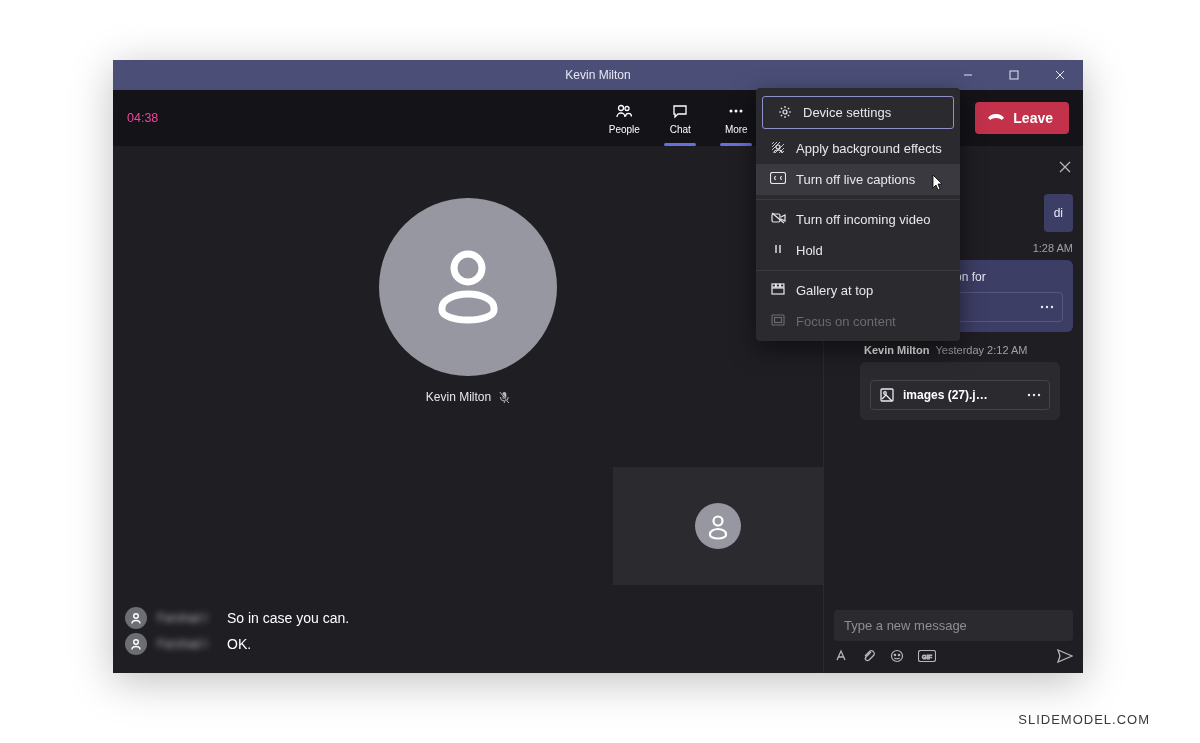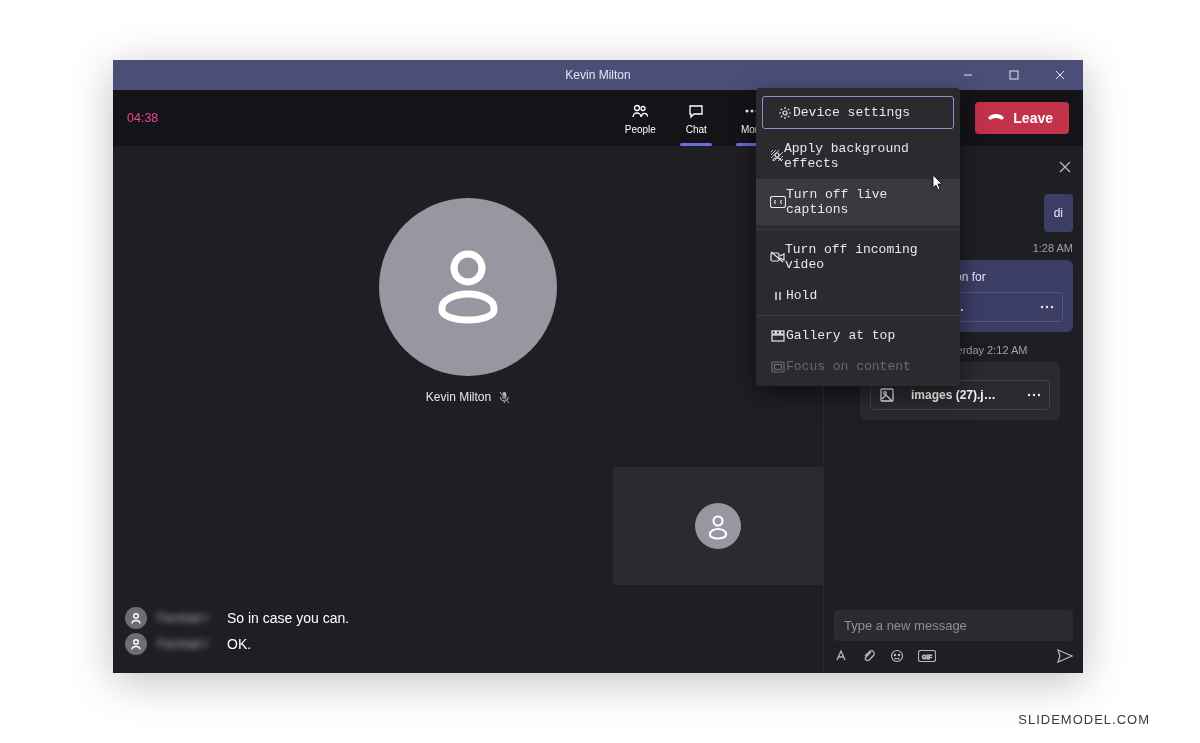--- a/index.html
+++ b/index.html
@@ -101,21 +101,21 @@
     background: #c4314b;
     border-radius: 4px;
     height: 32px;
     padding: 0 16px 0 12px;
     display: flex;
     align-items: center;
     gap: 8px;
     font-size: 14px;
     font-weight: 600;
     color: #fff;
-    margin-left: 8px;
+    margin-left: 24px;
   }
 
   .content {
     flex: 1;
     display: flex;
     position: relative;
   }
   .stage {
     flex: 1;
     position: relative;
@@ -245,21 +245,21 @@
     margin-bottom:12px;
     position:relative;
   }
   .attach-box {
     margin-top:8px;
     border:1px solid #56577e;
     border-radius:4px;
     padding:6px 8px;
     display:flex;
     align-items:center;
-    gap:16px;
+    gap:8px;
     font-size:12px;
     font-weight:600;
   }
   .chat-meta {
     font-size:11px;
     color:#a0a0a8;
     margin: 4px 0 6px 30px;
   }
   .chat-bubble-other {
     background:#2b2a2f;
@@ -296,24 +296,24 @@
     width: 204px;
     background: #2b2a2f;
     border-radius: 4px;
     box-shadow: 0 8px 24px rgba(0,0,0,0.5);
     padding: 4px 0;
     z-index: 50;
     font-size: 13px;
   }
   .menu-item {
     display:flex;
-    align-items:center;
+    align-items:flex-start;
+    gap:10px;
     padding: 8px 14px;
     color:#e8e8ea;
-    font-family:Liberation Mono, monospace;
   }
   .menu-item.outlined {
     margin:4px 6px;
     border:1px solid #8f90c9;
     border-radius:3px;
   }
   .menu-item.hover { background:#3a393f; }
   .menu-item.disabled { color:#6a6a70; }
   .menu-sep { height:1px; background:#3a3a3f; margin:4px 0; }
   .menu-icon { width:16px; display:flex; align-items:center; justify-content:center; }

